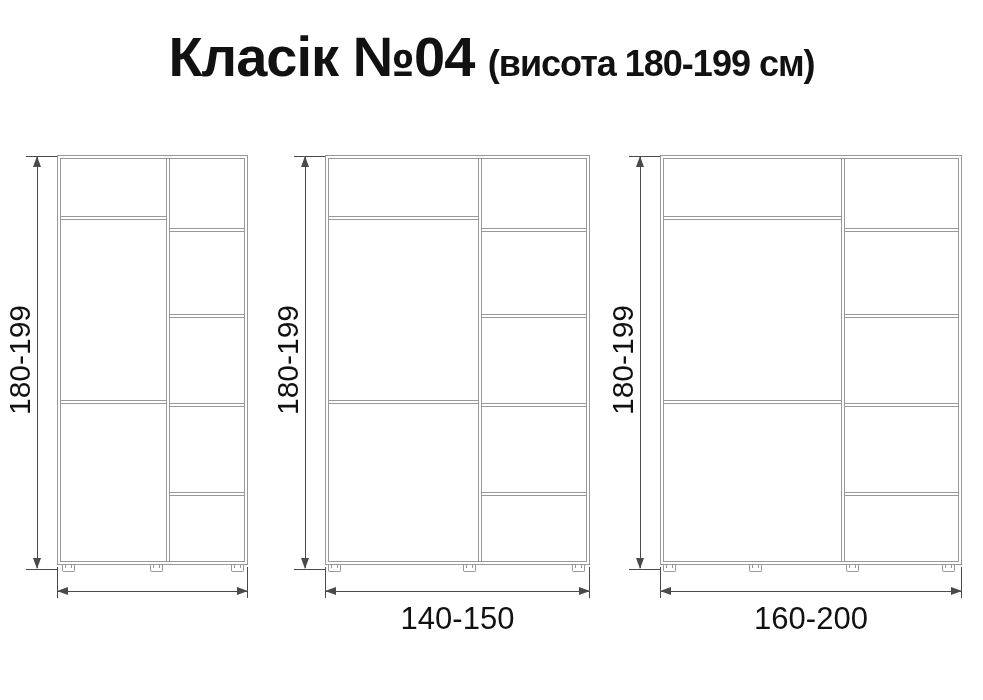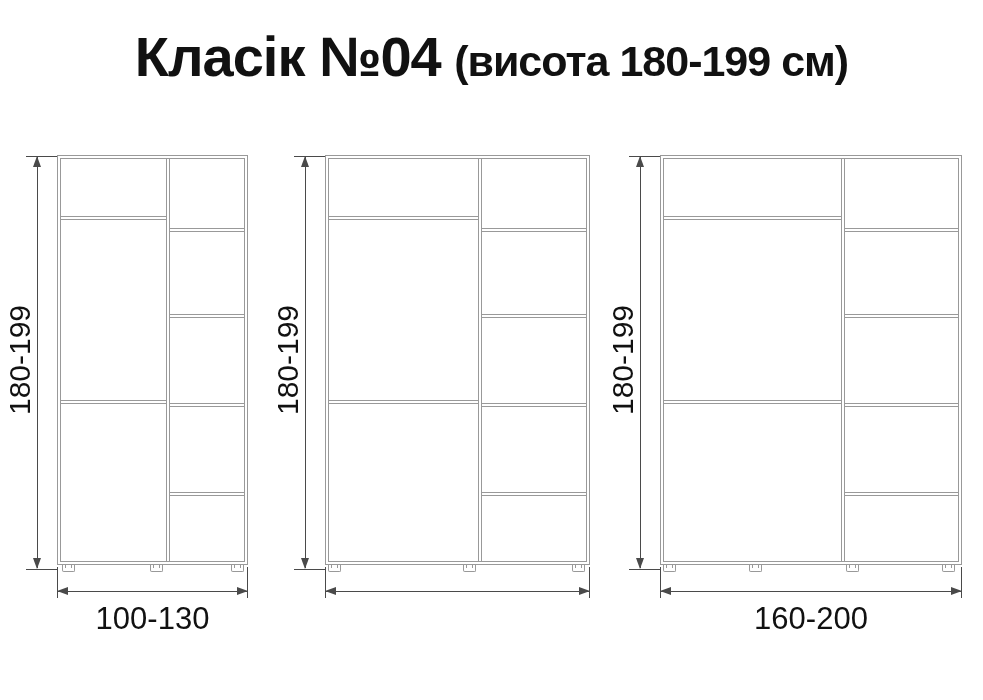--- a/index.html
+++ b/index.html
@@ -16,21 +16,21 @@
     font-family:"Liberation Sans","DejaVu Sans",sans-serif;
     color:var(--txt);
     overflow:hidden;
   }
   .title{
     position:absolute;left:0;right:0;top:24px;
     text-align:center;white-space:nowrap;
     letter-spacing:-1px;
   }
   .title-main{font-size:56px;font-weight:700;}
-  .title-suffix{font-size:43px;font-weight:700;margin-left:10px;}
+  .title-suffix{font-size:36px;font-weight:700;margin-left:10px;}
 
   .wardrobe{position:absolute;top:155px;height:410px;}
   .wardrobe *{box-sizing:border-box;}
 
   .outer{position:absolute;inset:0;border:1px solid var(--cab);}
   .inner{position:absolute;inset:3px;border:1px solid var(--cab);}
   .vpanel{
     position:absolute;top:4px;bottom:4px;width:4px;
     border-left:1px solid var(--cab);border-right:1px solid var(--cab);
   }
@@ -99,21 +99,20 @@
         <div class="arr up"></div>
         <div class="arr down"></div>
         <div class="vtick top"></div>
         <div class="vtick bottom"></div>
         <div class="vdim-label">180-199</div>
         <div class="ext l"></div>
         <div class="ext r"></div>
         <div class="wdim-line"></div>
         <div class="arr left"></div>
         <div class="arr right"></div>
-        <div class="wdim-label">100-130</div>
       </div>
       <div class="wardrobe" style="left: 325px; width: 265px;">
         <div class="outer"></div>
         <div class="inner"></div>
         <div class="vpanel" style="left: 153px;"></div>
         <div class="shelf" style="top: 61px; left: 4px; width: 149px;"></div>
         <div class="shelf" style="top: 245px; left: 4px; width: 149px;"></div>
         <div class="shelf" style="top: 73px; left: 157px; right: 4px;"></div>
         <div class="shelf" style="top: 159px; left: 157px; right: 4px;"></div>
         <div class="shelf" style="top: 248px; left: 157px; right: 4px;"></div>
@@ -125,20 +124,21 @@
         <div class="arr up"></div>
         <div class="arr down"></div>
         <div class="vtick top"></div>
         <div class="vtick bottom"></div>
         <div class="vdim-label">180-199</div>
         <div class="ext l"></div>
         <div class="ext r"></div>
         <div class="wdim-line"></div>
         <div class="arr left"></div>
         <div class="arr right"></div>
+        <div class="wdim-label">140-150</div>
       </div>
       <div class="wardrobe" style="left: 660px; width: 302px;">
         <div class="outer"></div>
         <div class="inner"></div>
         <div class="vpanel" style="left: 181px;"></div>
         <div class="shelf" style="top: 61px; left: 4px; width: 177px;"></div>
         <div class="shelf" style="top: 245px; left: 4px; width: 177px;"></div>
         <div class="shelf" style="top: 73px; left: 185px; right: 4px;"></div>
         <div class="shelf" style="top: 159px; left: 185px; right: 4px;"></div>
         <div class="shelf" style="top: 248px; left: 185px; right: 4px;"></div>

